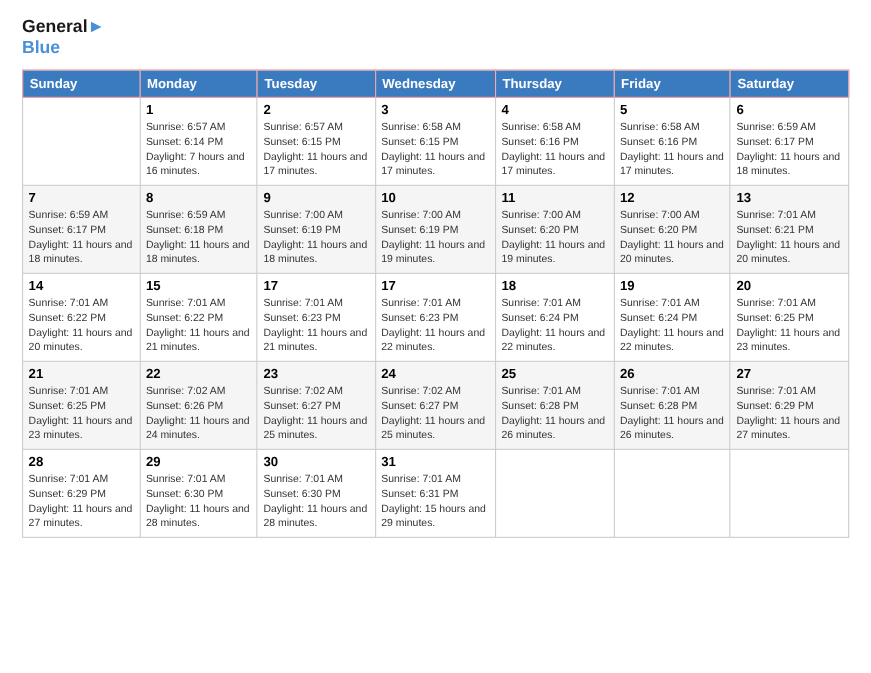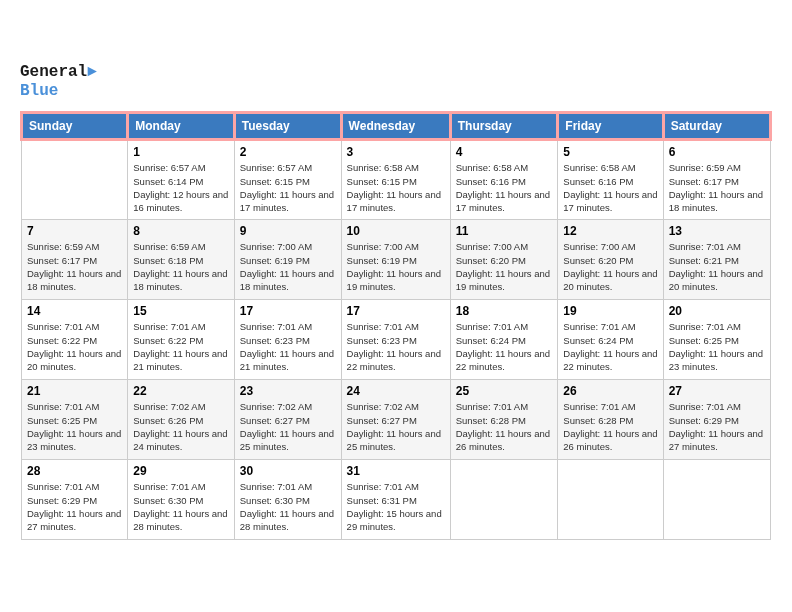--- a/index.html
+++ b/index.html
@@ -45,21 +45,21 @@
       border-collapse: collapse;
       font-size: 10px;
     }
     thead th {
       background-color: #3a7abf;
       color: white;
       text-align: left;
       padding: 5px 6px;
       font-size: 12px;
       font-weight: bold;
-      border: 3px solid #fca5a5;
+      border: 1px solid #fca5a5;
     }
     tbody td {
       border: 1px solid #ccc;
       vertical-align: top;
       padding: 4px 5px;
       width: 113px;
       height: 80px;
     }
     .day-num {
       font-size: 12px;
@@ -81,21 +81,21 @@
     tbody tr:nth-child(even) td {
       background-color: #f5f5f5;
     }
   </style>
 </head>
 <body>
 
 <div class="page">
   <div class="header">
     <div class="logo">
-  <div style="font-family:Liberation Mono, monospace;font-size:16px;font-weight:bold;line-height:1.2;color:#1a1a1a;margin-top:48px;">
+  <div style="font-family:Liberation Sans, sans-serif;font-size:16px;font-weight:bold;line-height:1.2;color:#1a1a1a;">
     <div>General<span style="color:#4a90d9;">►</span></div>
     <div style="color:#4a90d9;">Blue</div>
   </div>
 </div>
     <div class="title-block">
       <div class="month-title"></div>
       <div class="location"></div>
     </div>
   </div>
 
@@ -112,21 +112,21 @@
         </tr>
     </thead>
     <tbody id="calendar-body">
         <tr>
           <td class="empty-cell"></td>
           <td>
         <span class="day-num">1</span>
         <div class="day-info">
           <div>Sunrise: 6:57 AM</div>
           <div>Sunset: 6:14 PM</div>
-          <div>Daylight: 12 hours and 16 minutes.</div>
+          <div>Daylight: 7 hours and 16 minutes.</div>
         </div>
       </td>
           <td>
         <span class="day-num">2</span>
         <div class="day-info">
           <div>Sunrise: 6:57 AM</div>
           <div>Sunset: 6:15 PM</div>
           <div>Daylight: 11 hours and 17 minutes.</div>
         </div>
       </td>

